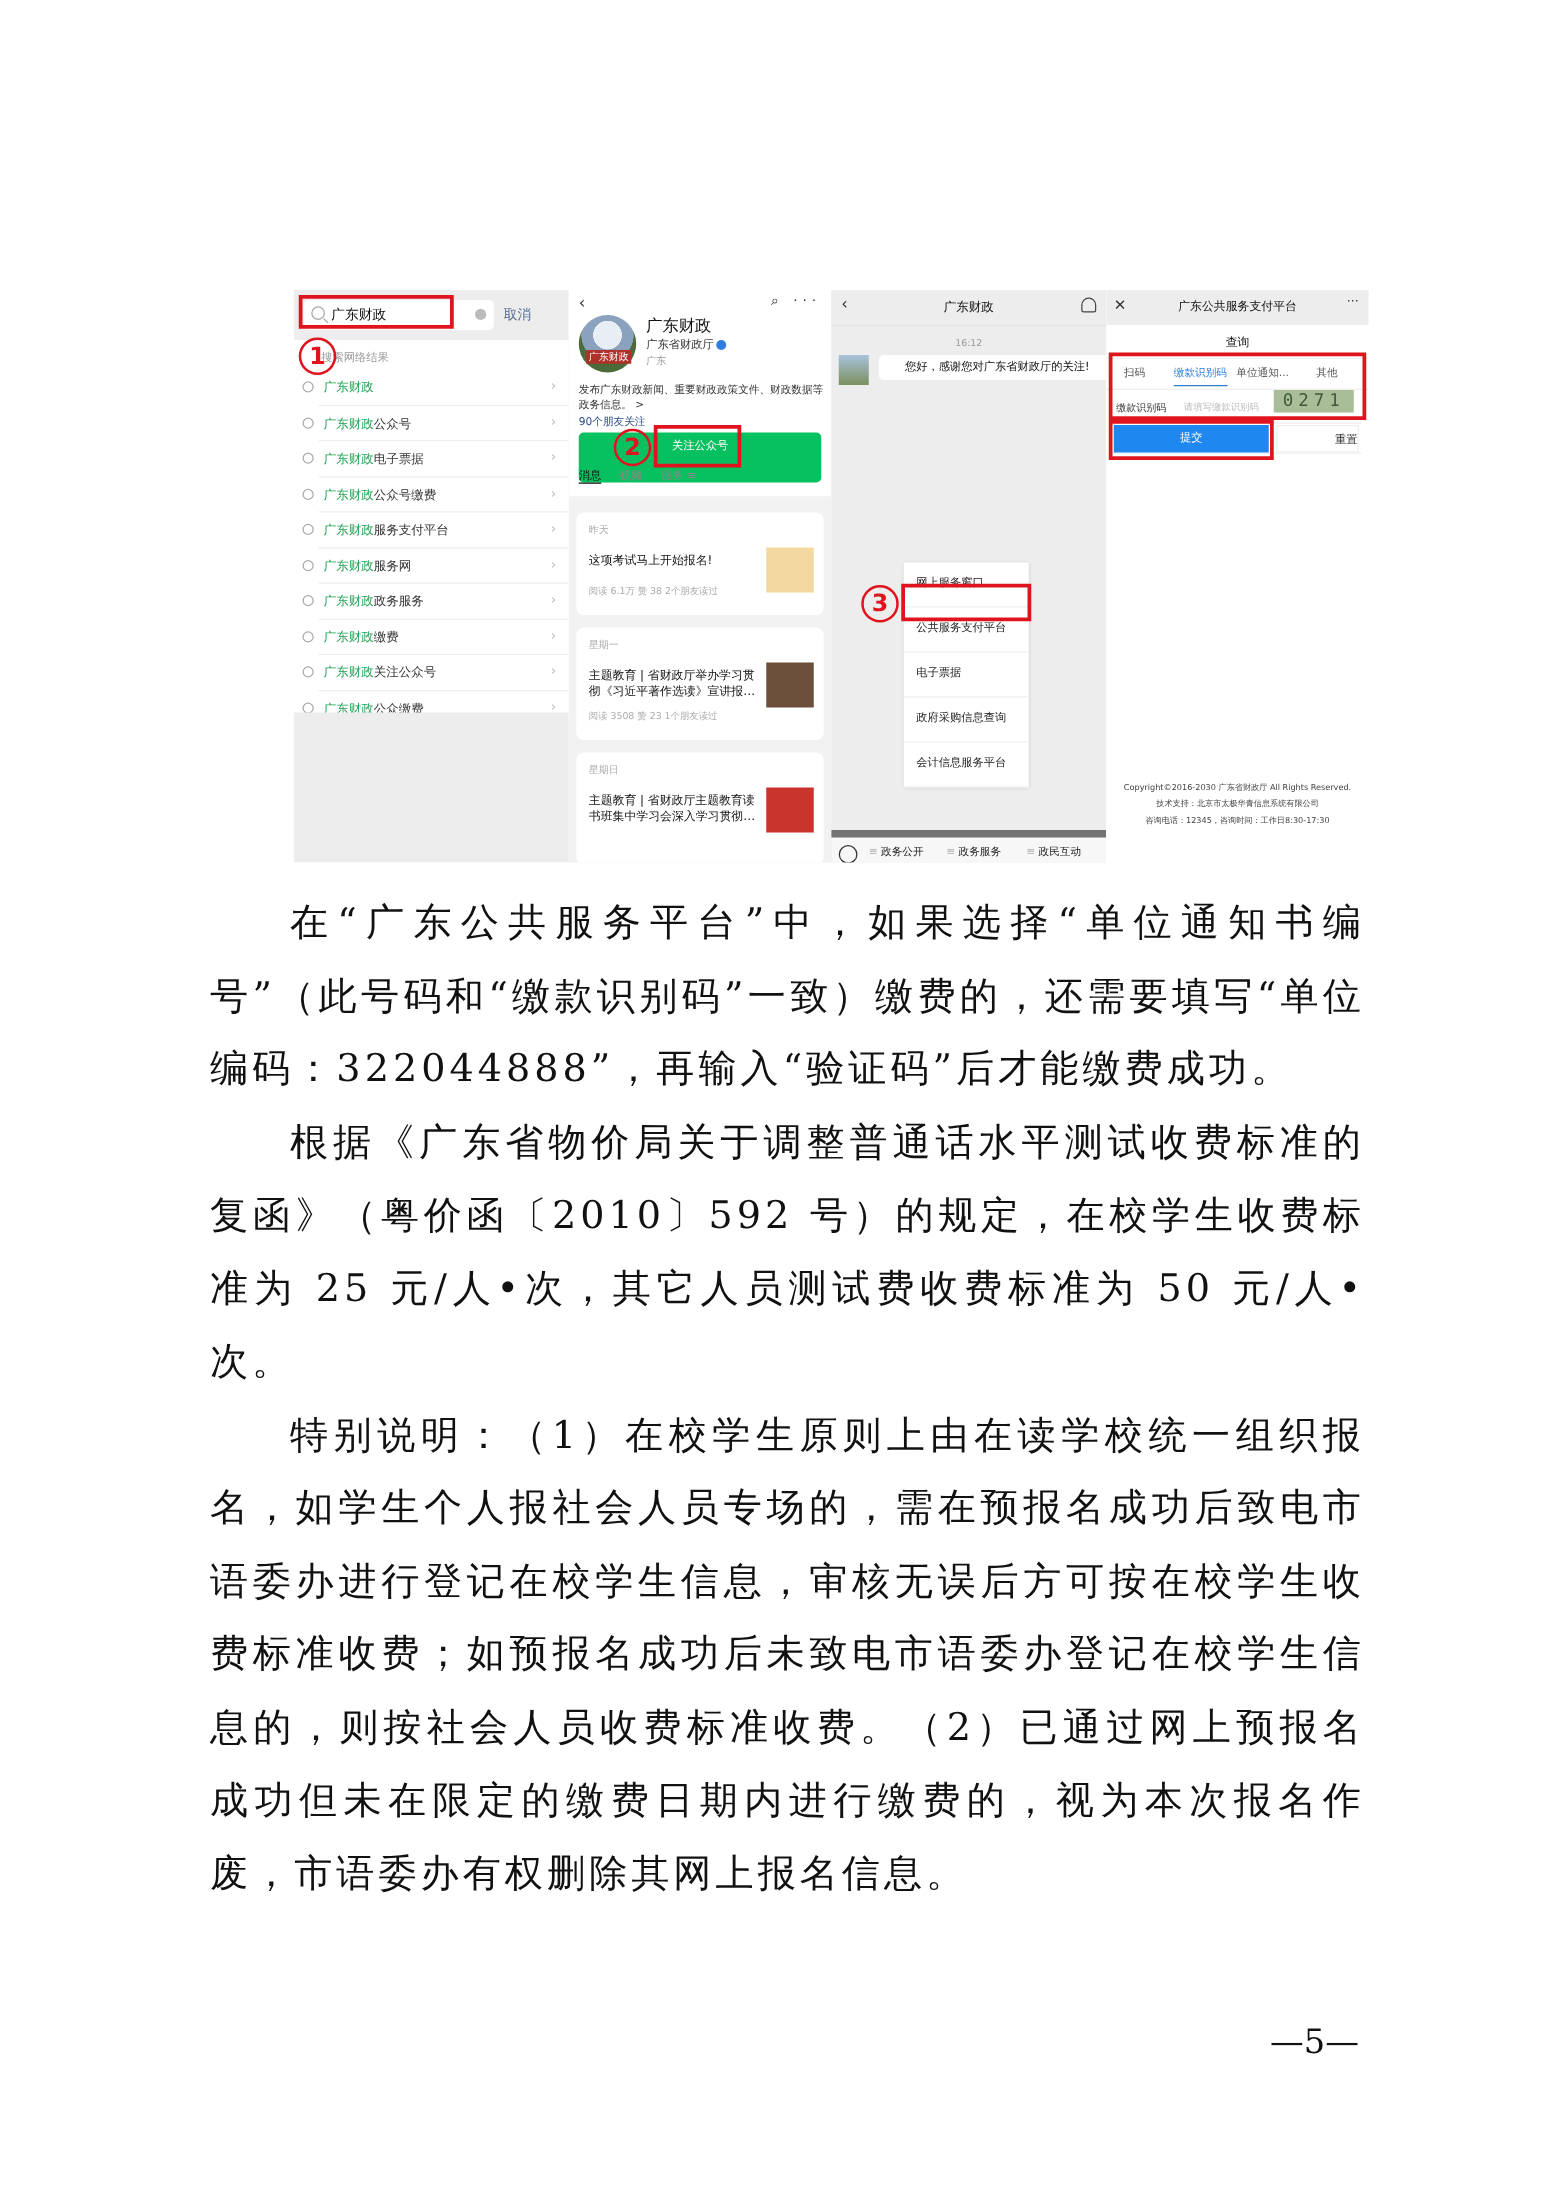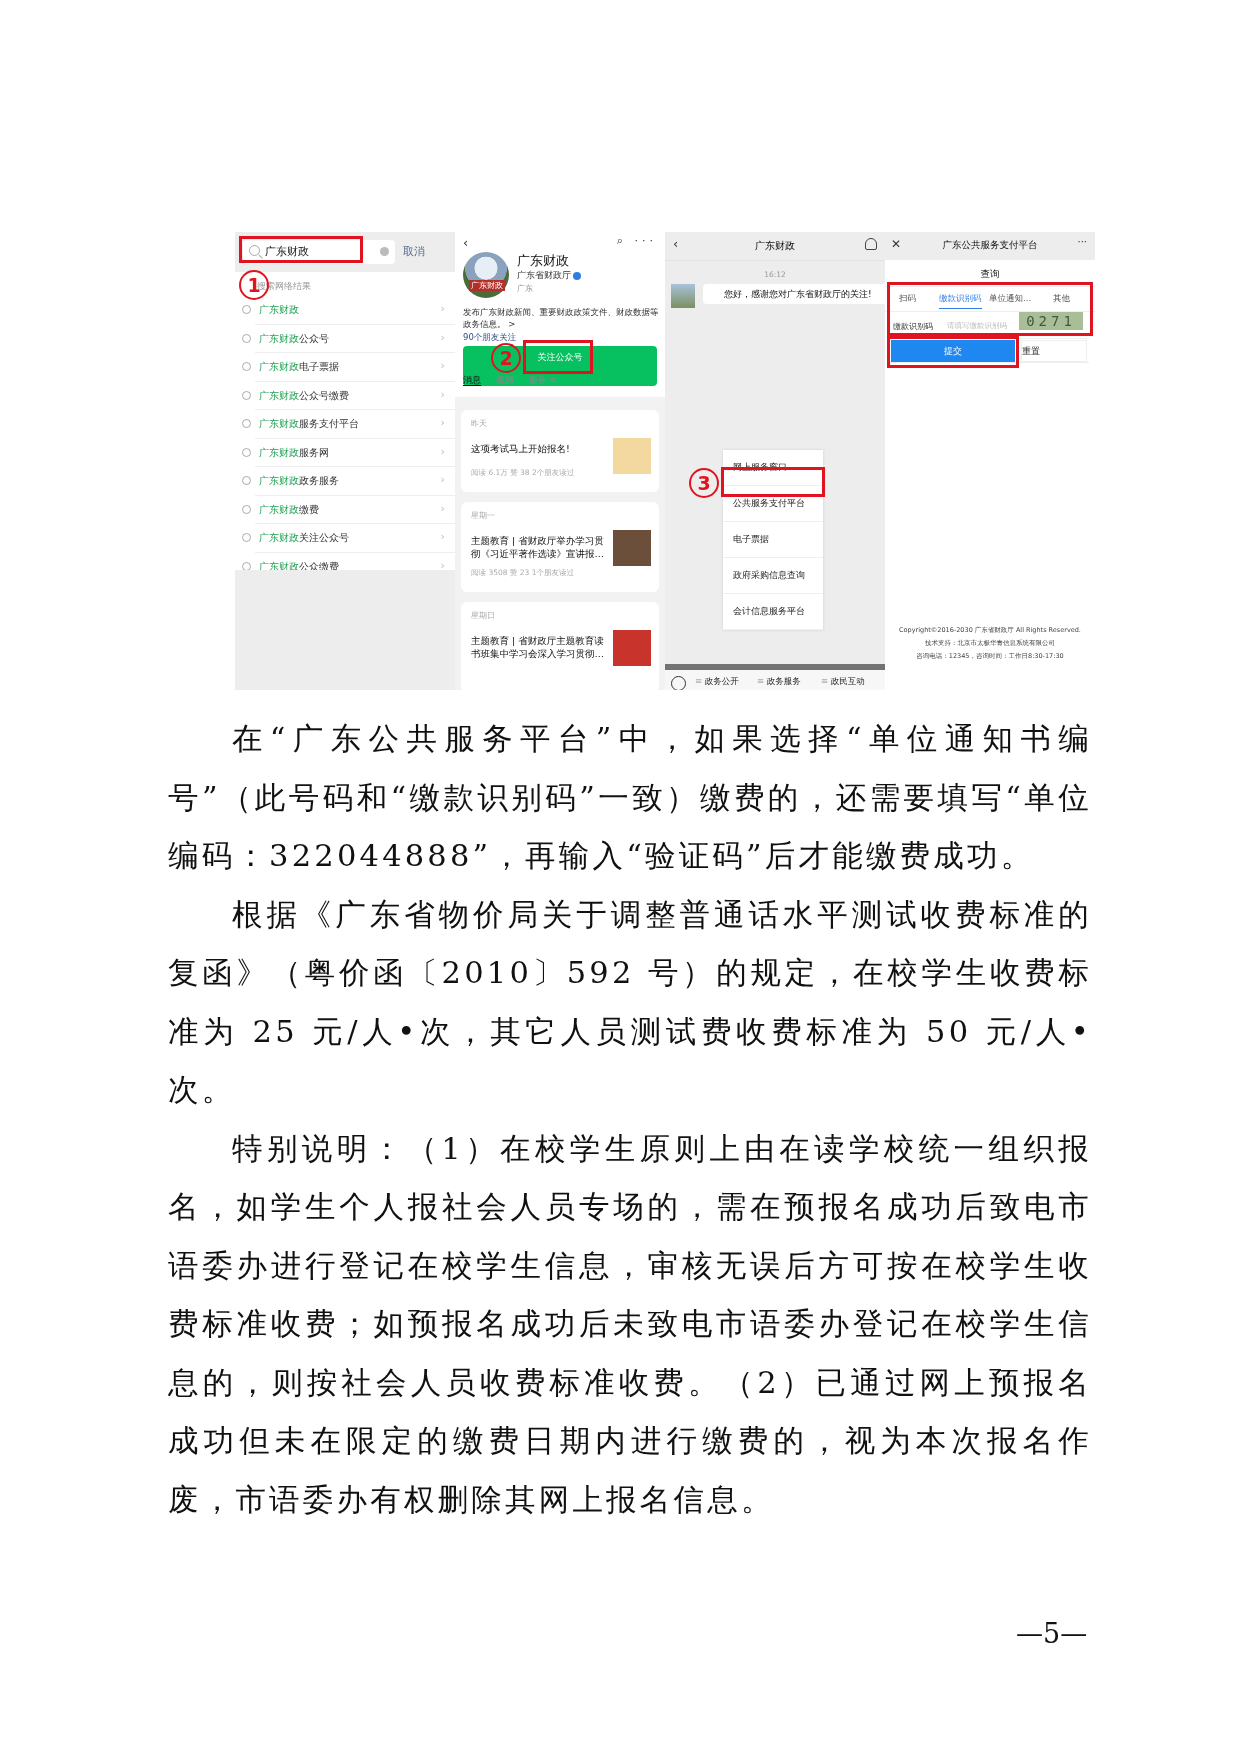--- a/index.html
+++ b/index.html
@@ -82,21 +82,21 @@
   .p4 .query { position:absolute; left:0; width:210px; text-align:center; top:36px; font-size:9.5px; color:#111; }
   .p4 .ptabs { position:absolute; left:0; top:54px; width:210px; height:24px; border-top:1px solid #eee; border-bottom:1px solid #eee; }
   .p4 .ptabs span { position:absolute; top:6px; font-size:8.5px; color:#555; }
   .p4 .ptabs span.active { color:#2f7de1; border-bottom:1.5px solid #2f7de1; padding-bottom:3px; }
   .p4 .field { position:absolute; left:4px; width:200px; height:24px; border-bottom:1px solid #eee; }
   .p4 .field .fl { position:absolute; left:4px; top:7px; font-size:8px; color:#333; }
   .p4 .field .fp { position:absolute; left:58px; top:7px; font-size:7.5px; color:#bbb; }
   .p4 .captcha { position:absolute; right:4px; top:2px; width:64px; height:18px; background:#a8bd98; color:#3f5a3a;
                  font-family:"DejaVu Sans Mono","Liberation Mono",monospace; font-size:14px; line-height:18px; text-align:center; letter-spacing:4px; }
   .p4 .submit { position:absolute; left:6px; top:114px; width:124px; height:22px; background:#1e88f0; color:#fff; font-size:9px; text-align:center; line-height:22px; }
-  .p4 .reset { position:absolute; left:136px; top:114px; width:66px; height:22px; background:#fff; border:1px solid #eee; color:#333; font-size:9px; text-align:left; line-height:22px; box-sizing:border-box;font-family:Liberation Mono, monospace; }
+  .p4 .reset { position:absolute; left:136px; top:114px; width:66px; height:22px; background:#fff; border:1px solid #eee; color:#333; font-size:9px; text-align:right; line-height:22px; box-sizing:border-box; }
   .p4 .footer { position:absolute; left:0; width:210px; text-align:center; font-size:6.5px; color:#444; line-height:13px; top:392px; }
 
   
   .doc { position:absolute; left:168px; width:924px; font-size:30.5px; line-height:58.5px; letter-spacing:3.2px; color:#111; }
   .doc p { margin:0; text-indent:64px; text-align:justify; }
   .doc h3 { margin:0; font-size:30.5px; font-weight:bold; text-indent:64px; line-height:58.5px; }
   .pagenum { position:absolute; left:1016px; top:1618px; font-size:27px; color:#111; }
 </style>
 </head>
 <body>

